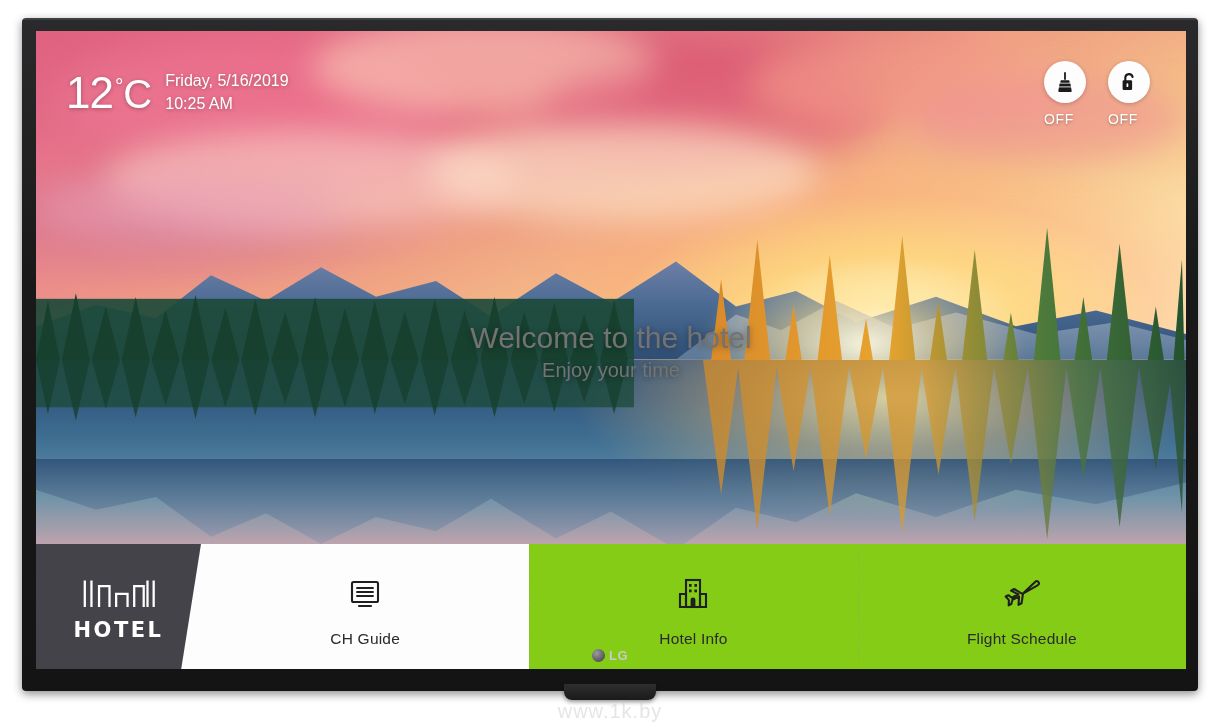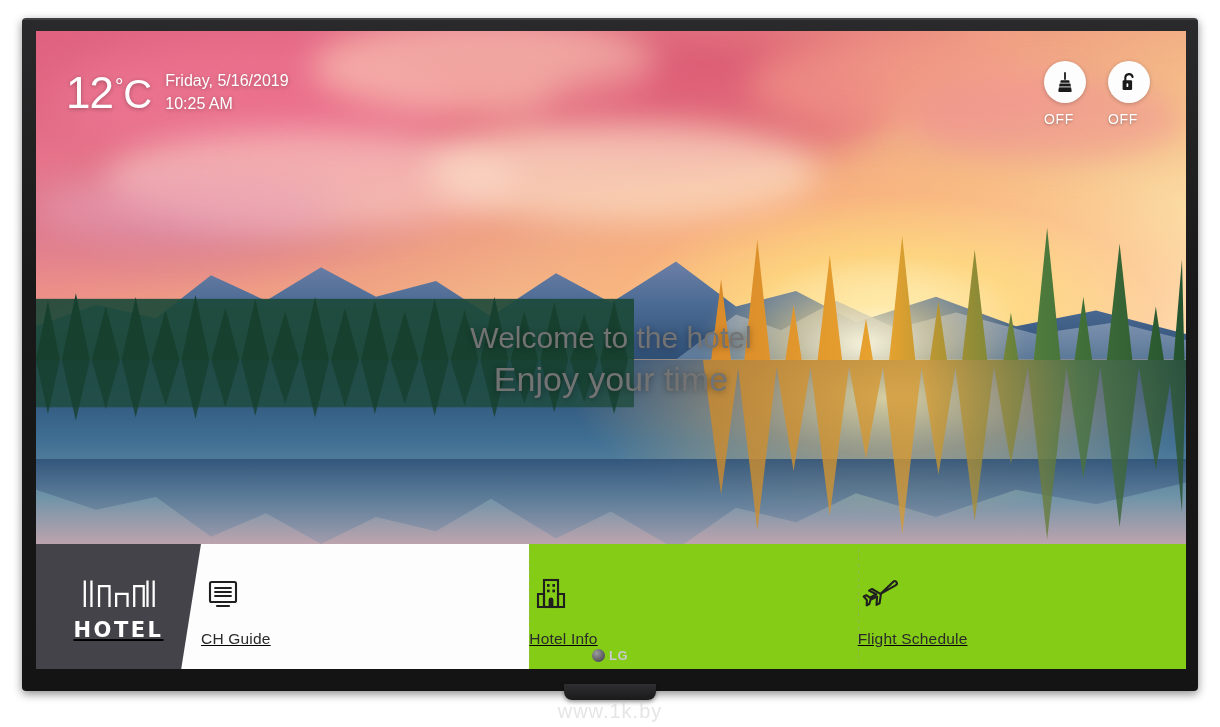--- a/index.html
+++ b/index.html
@@ -109,40 +109,40 @@
     box-shadow:0 1px 4px rgba(0,0,0,.22);
   }
   .svc-state{font-size:14px;color:#fff;letter-spacing:.6px;text-shadow:0 1px 3px rgba(0,0,0,.35);}
 
   .welcome{
     position:absolute;left:0;right:0;top:252px;text-align:center;color:#737373;
     text-shadow:0 1px 6px rgba(0,0,0,.38);
     margin-top:36px;
   }
   .welcome .line1{font-size:30px;font-weight:400;line-height:1.28;}
-  .welcome .line2{font-size:34px;font-weight:300;line-height:1.3;}
+  .welcome .line2{font-size:20px;font-weight:300;line-height:1.3;}
 
   
   .menubar{
     position:absolute;left:0;bottom:0;width:100%;height:125px;
-    background:#fdfdfd;display:flex;align-items:stretch;text-decoration:underline;
+    background:#fdfdfd;display:flex;align-items:stretch;
   }
   .hotel-tile{
     position:relative;width:165px;flex:0 0 165px;background:#434349;
     display:flex;flex-direction:column;align-items:center;justify-content:center;gap:9px;
     clip-path:polygon(0 0,100% 0,88% 100%,0 100%);
   }
   .hotel-mark{width:76px;height:38px;}
   .hotel-word{
     color:#fff;font-size:21px;font-weight:bold;letter-spacing:2.5px;
     font-family:"DejaVu Sans",sans-serif;
   }
   .menu-items{flex:1;display:flex;align-items:stretch;}
   .menu-item{
-    flex:1;display:flex;flex-direction:column;align-items:flex-start;justify-content:center;gap:14px;
+    flex:1;display:flex;flex-direction:column;align-items:center;justify-content:center;gap:14px;
     position:relative;padding-top:6px;cursor:pointer;
   }
   .menu-item.shade{background:#84cc16;}
   .menu-item + .menu-item:before{
     content:"";position:absolute;left:0;top:6px;bottom:6px;width:1px;
     background:repeating-linear-gradient(180deg,rgba(150,150,150,.45) 0 3px,rgba(150,150,150,0) 3px 7px);
   }
   .menu-icon{width:44px;height:44px;display:flex;align-items:center;justify-content:center;}
   .menu-label{font-size:15.5px;color:#2a2a2a;letter-spacing:.2px;white-space:nowrap;}
 </style>

